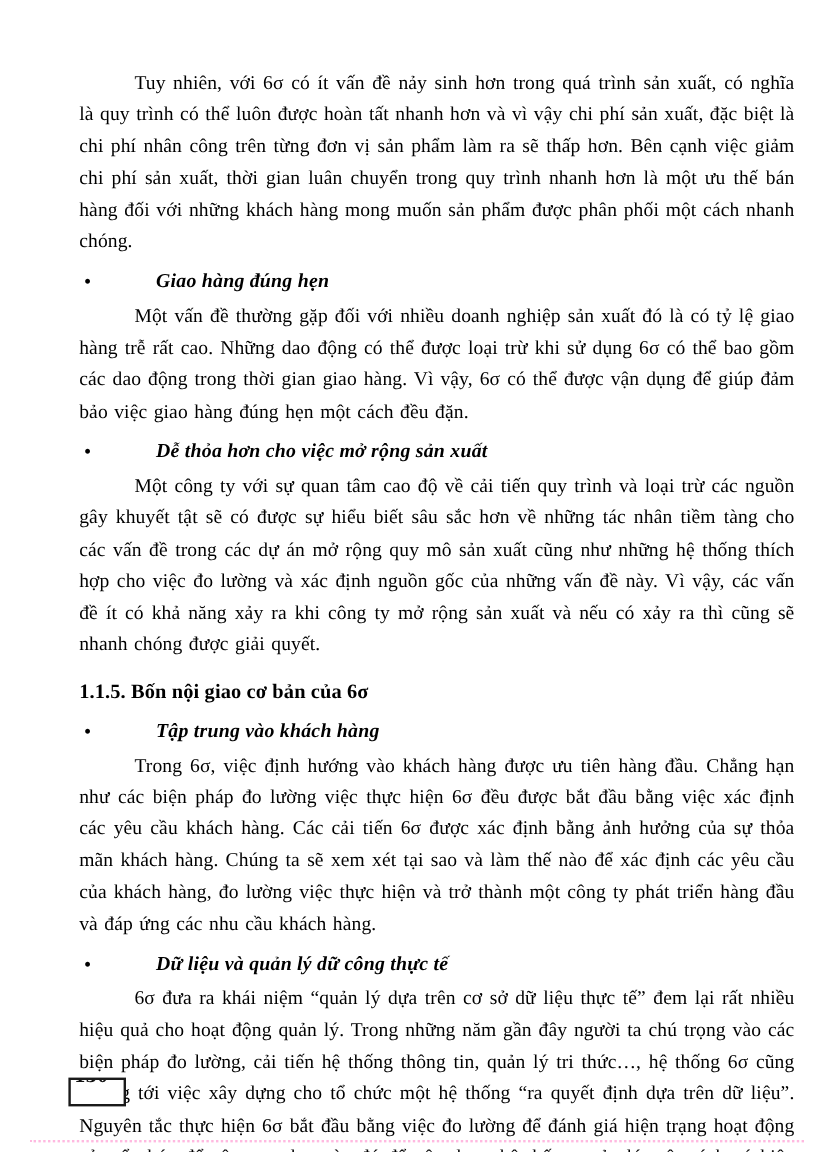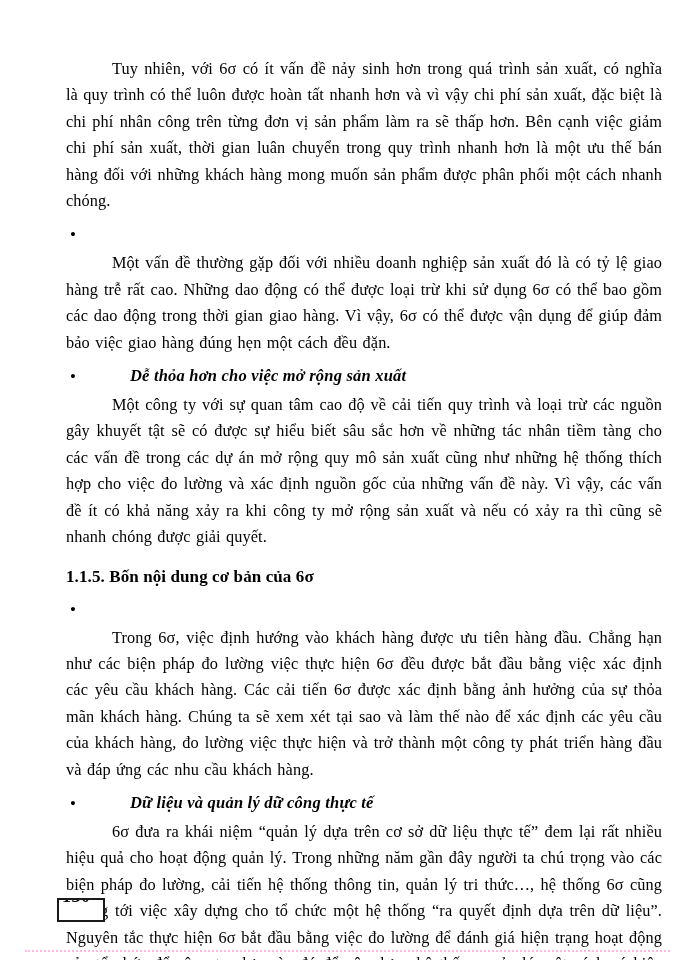--- a/index.html
+++ b/index.html
@@ -107,35 +107,37 @@
 </head>
 <body>
 
 <div class="page">
   <div class="content">
 
     <p class="body-para">Tuy nhiên, với 6σ có ít vấn đề nảy sinh hơn trong quá trình sản xuất, có nghĩa là quy trình có thể luôn được hoàn tất nhanh hơn và vì vậy chi phí sản xuất, đặc biệt là chi phí nhân công trên từng đơn vị sản phẩm làm ra sẽ thấp hơn. Bên cạnh việc giảm chi phí sản xuất, thời gian luân chuyển trong quy trình nhanh hơn là một ưu thế bán hàng đối với những khách hàng mong muốn sản phẩm được phân phối một cách nhanh chóng.</p>
 
     <div class="bullet-row">
       <span class="bullet-dot">•</span>
+      <span class="bullet-heading">Giao hàng đúng hẹn</span>
     </div>
 
     <p class="body-para">Một vấn đề thường gặp đối với nhiều doanh nghiệp sản xuất đó là có tỷ lệ giao hàng trễ rất cao. Những dao động có thể được loại trừ khi sử dụng 6σ có thể bao gồm các dao động trong thời gian giao hàng. Vì vậy, 6σ có thể được vận dụng để giúp đảm bảo việc giao hàng đúng hẹn một cách đều đặn.</p>
 
     <div class="bullet-row">
       <span class="bullet-dot">•</span>
       <span class="bullet-heading">Dễ thỏa hơn cho việc mở rộng sản xuất</span>
     </div>
 
     <p class="body-para">Một công ty với sự quan tâm cao độ về cải tiến quy trình và loại trừ các nguồn gây khuyết tật sẽ có được sự hiểu biết sâu sắc hơn về những tác nhân tiềm tàng cho các vấn đề trong các dự án mở rộng quy mô sản xuất cũng như những hệ thống thích hợp cho việc đo lường và xác định nguồn gốc của những vấn đề này. Vì vậy, các vấn đề ít có khả năng xảy ra khi công ty mở rộng sản xuất và nếu có xảy ra thì cũng sẽ nhanh chóng được giải quyết.</p>
 
-    <h2 class="section-heading">1.1.5. Bốn nội dung cơ bản của 6σ</h2>
+    <h2 class="section-heading">1.1.5. Bốn nội giao cơ bản của 6σ</h2>
 
     <div class="bullet-row">
       <span class="bullet-dot">•</span>
+      <span class="bullet-heading">Tập trung vào khách hàng</span>
     </div>
 
     <p class="body-para">Trong 6σ, việc định hướng vào khách hàng được ưu tiên hàng đầu. Chẳng hạn như các biện pháp đo lường việc thực hiện 6σ đều được bắt đầu bằng việc xác định các yêu cầu khách hàng. Các cải tiến 6σ được xác định bằng ảnh hưởng của sự thỏa mãn khách hàng. Chúng ta sẽ xem xét tại sao và làm thế nào để xác định các yêu cầu của khách hàng, đo lường việc thực hiện và trở thành một công ty phát triển hàng đầu và đáp ứng các nhu cầu khách hàng.</p>
 
     <div class="bullet-row">
       <span class="bullet-dot">•</span>
       <span class="bullet-heading">Dữ liệu và quản lý dữ công thực tế</span>
     </div>
 
     <p class="body-para">6σ đưa ra khái niệm “quản lý dựa trên cơ sở dữ liệu thực tế” đem lại rất nhiều hiệu quả cho hoạt động quản lý. Trong những năm gần đây người ta chú trọng vào các biện pháp đo lường, cải tiến hệ thống thông tin, quản lý tri thức…, hệ thống 6σ cũng hướng tới việc xây dựng cho tổ chức một hệ thống “ra quyết định dựa trên dữ liệu”. Nguyên tắc thực hiện 6σ bắt đầu bằng việc đo lường để đánh giá hiện trạng hoạt động của tổ chức để công ty, dựa vào đó để xây dựng hệ thống quản lý một cách có hiệu quả.</p>

